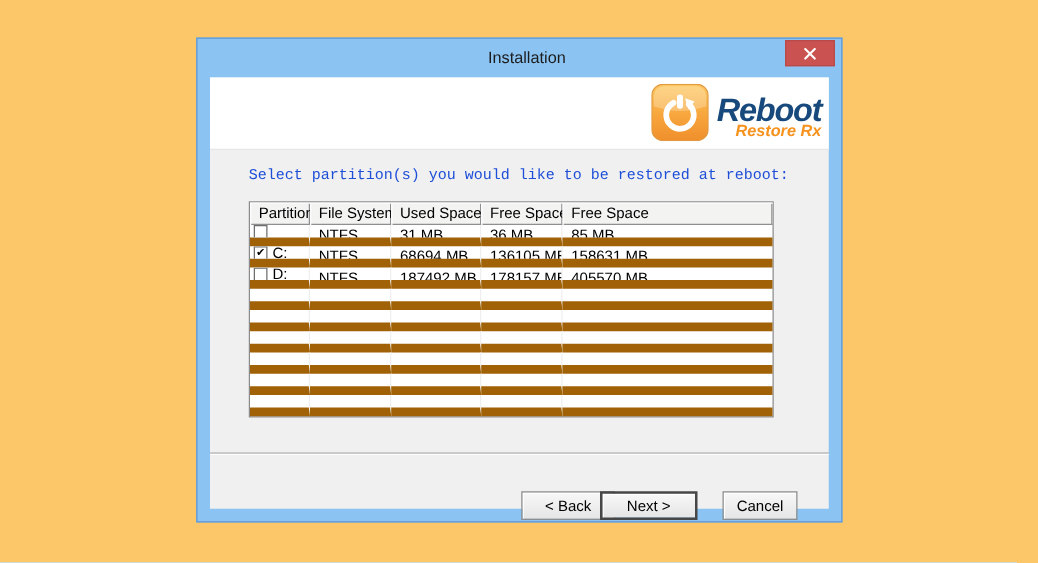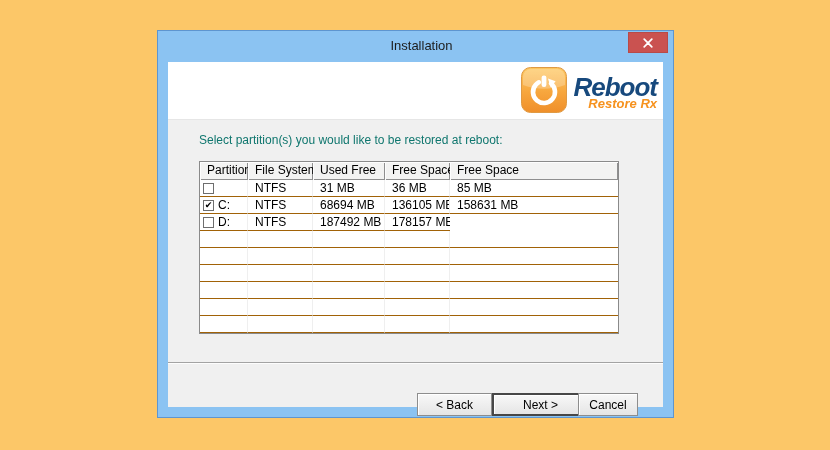--- a/index.html
+++ b/index.html
@@ -29,36 +29,36 @@
     background:#f0f0f0;
   }
 
   .banner { position:relative; height:58px; background:#ffffff; border-bottom:1px solid #e6e6e6; }
   .logo { position:absolute; right:3px; top:5px; display:flex; align-items:center; gap:6px; }
   .logo-text { display:flex; flex-direction:column; align-items:flex-end; line-height:1; padding-right:3px; }
   .brand { font-size:26px; font-weight:bold; font-style:italic; color:#17497d; letter-spacing:-1px; }
   .subbrand { font-size:13px; font-weight:bold; font-style:italic; color:#f6921e; margin-top:-3px; letter-spacing:0; }
 
   .content { position:absolute; left:0; right:0; top:58px; bottom:0; }
-  .instruction { position:absolute; left:31px; top:13px; font-size:12px; color:#0f766e; }
+  .instruction { position:absolute; left:31px; top:13px; font-size:12px; color:#1d4ed8;font-family:Liberation Mono, monospace; }
 
   .ptable {
     position:absolute; left:31px; top:41px; width:420px;
     background:#ffffff; border:1px solid #8a8a8a;
   }
   .thead, .tr { display:grid; grid-template-columns:48px 65px 72px 65px auto; }
   .th {
     height:18px; line-height:17px; font-size:12px; color:#000;
     background:#f3f3f2; padding-left:7px; white-space:nowrap; overflow:hidden;
     box-shadow: inset 1px 1px 0 #fdfdfd, inset -1px 0 0 #8f8f8f, inset 0 -1px 0 #8f8f8f;
   }
   .tr { height:17px; }
   .td {
     font-size:12px; line-height:16px; color:#000; padding-left:7px;
-    border-right:1px solid #efefef; border-bottom:1px solid #a16207;
+    border-right:1px solid #efefef; border-bottom:7px solid #a16207;
     white-space:nowrap; overflow:hidden;
   }
   .td:last-child { border-right:none; }
   .td.part { padding-left:3px; display:flex; align-items:center; }
   .checkbox {
     width:11px; height:11px; background:#fff; border:1px solid #6e6e6e;
     display:inline-flex; align-items:center; justify-content:center;
     margin-right:4px; flex:0 0 auto;
   }
   .checkbox.checked::after { content:"✔"; font-size:9px; line-height:1; color:#000; }
@@ -69,21 +69,21 @@
   }
 
   .btn {
     position:absolute; top:256px; height:23px; font-size:12px; color:#000;
     background:linear-gradient(#f8f8f8,#e5e5e5);
     border:1px solid #8d8d8d; box-shadow:inset 1px 1px 0 #ffffff;
     display:flex; align-items:center; justify-content:center;
     font-family:"Liberation Sans", sans-serif; cursor:default;margin-top:17px;
   }
   .btn-back { left:249px; width:75px; }
-  .btn-next { left:324px; width:97px; border:2px solid #474747; }
+  .btn-next { left:312px; width:78px; border:2px solid #474747; }
   .btn-cancel { left:410px; width:60px; }
 </style>
 </head>
 <body>
 
 <div class="desktop">
   <div class="window">
 
     <div class="titlebar">
       <div class="titlebar-text">Installation</div>
@@ -123,21 +123,21 @@
         </div>
       </div>
 
       <div class="content">
         <div class="instruction">Select partition(s) you would like to be restored at reboot:</div>
 
         <div class="ptable">
           <div class="thead">
             <div class="th">Partition</div>
             <div class="th">File System</div>
-            <div class="th">Used Free</div>
+            <div class="th">Used Space</div>
             <div class="th">Free Space</div>
             <div class="th">Free Space</div>
           </div>
           <div id="tbody">
               <div class="tr">
                 <div class="td part">
                   <div class="checkbox"></div>
                   <div class=""></div>
                 </div>
                 <div class="td">NTFS</div>
@@ -156,20 +156,21 @@
                 <div class="td">158631 MB</div>
               </div>
               <div class="tr">
                 <div class="td part">
                   <div class="checkbox"></div>
                   <div class="">D:</div>
                 </div>
                 <div class="td">NTFS</div>
                 <div class="td">187492 MB</div>
                 <div class="td">178157 MB</div>
+                <div class="td">405570 MB</div>
               </div>
               <div class="tr">
                 <div class="td"></div>
                 <div class="td"></div>
                 <div class="td"></div>
                 <div class="td"></div>
                 <div class="td"></div>
               </div>
               <div class="tr">
                 <div class="td"></div>

